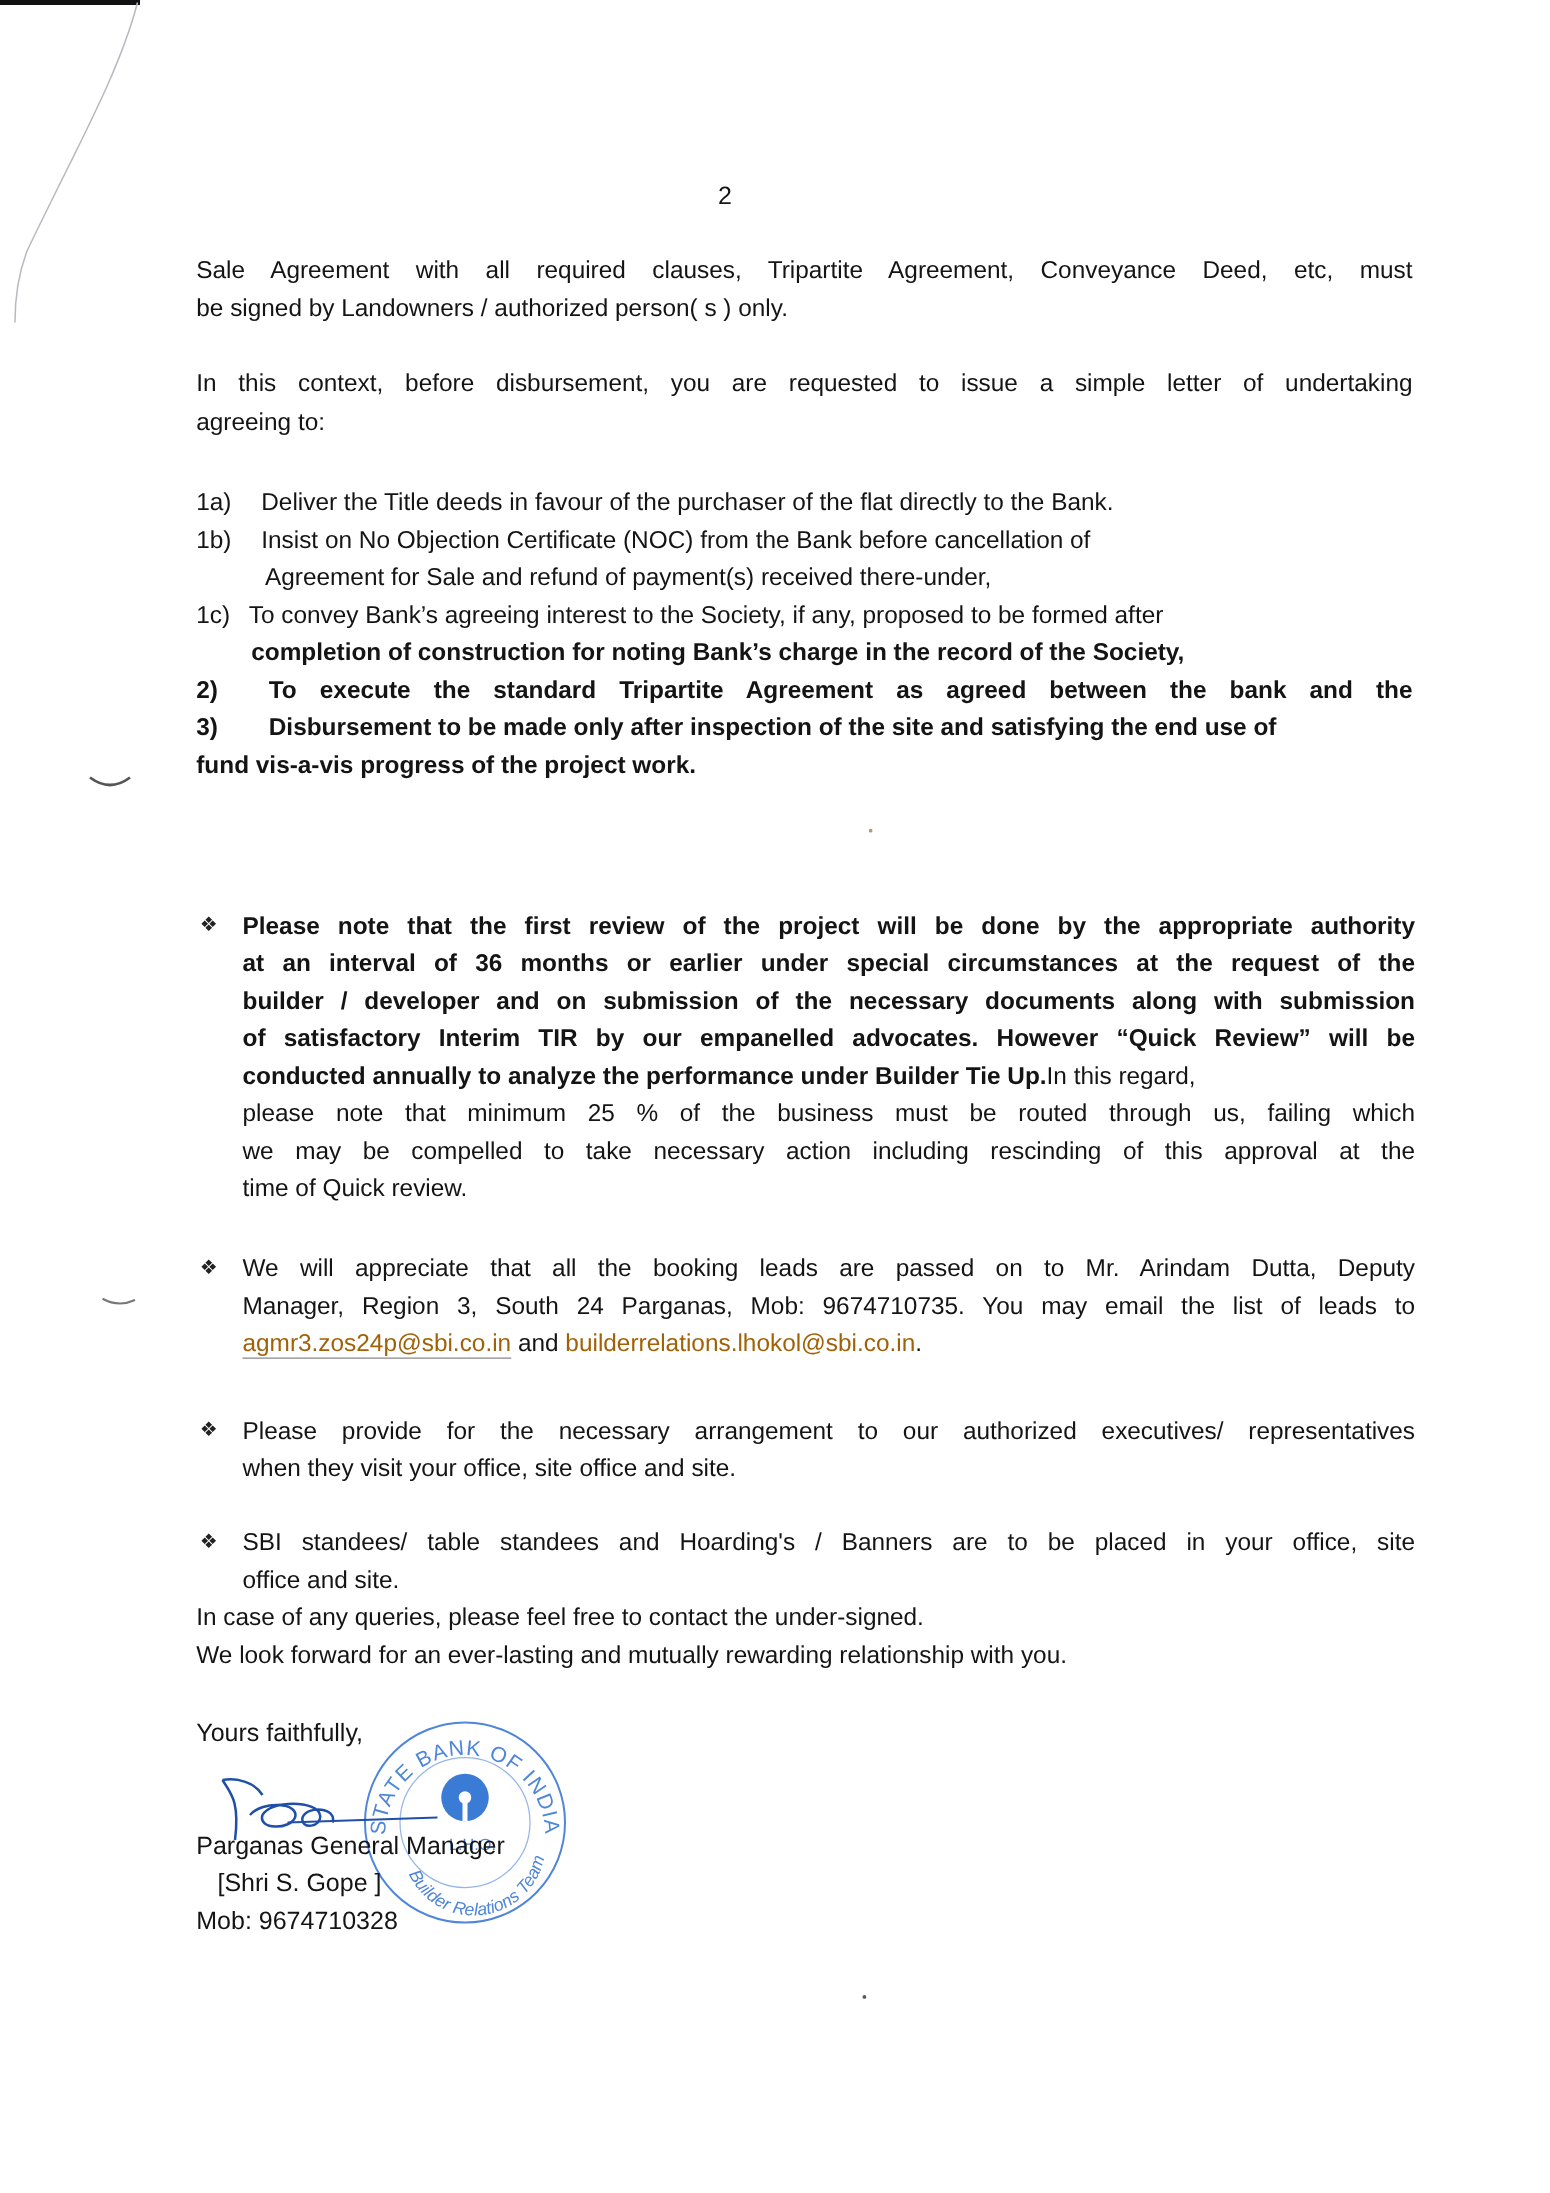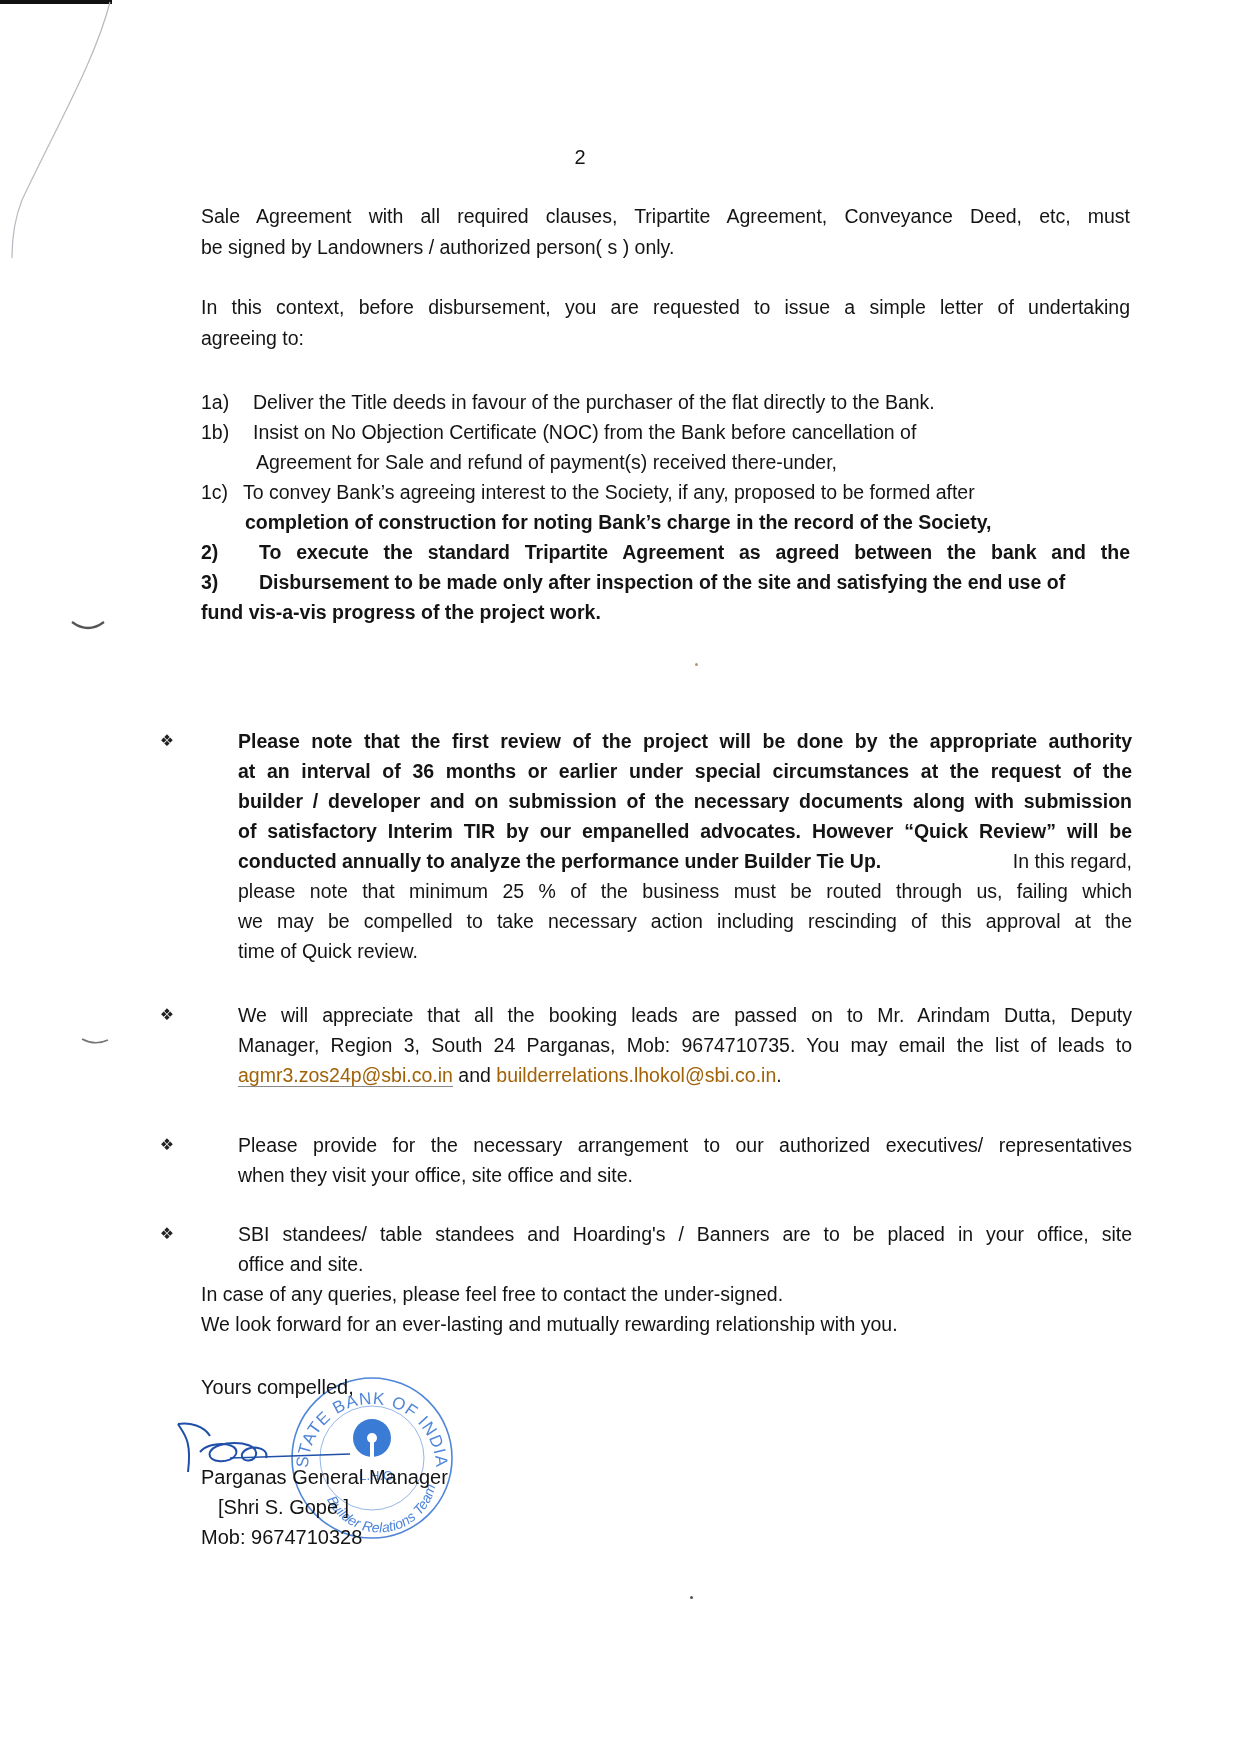--- a/index.html
+++ b/index.html
@@ -16,21 +16,21 @@
     }
     .scan-mark { position: absolute; }
     .page-number {
       position: absolute; top: 146px; left: 0; width: 1160px; text-align: center;
       font-size: 20px;
     }
     .p {
       position: absolute; left: 157px; width: 973px; font-size: 19.5px; line-height: 31px;
       text-align: justify;
     }
-    .line { display: block; white-space: nowrap; margin-left: 44px; }
+    .line { display: block; white-space: nowrap; }
     .justify { text-align: justify; text-align-last: justify; white-space: normal; }
     .b { font-weight: bold; }
     .num { display: inline-block; width: 52px; }
     .indent1 { padding-left: 55px; }
     .indent2 { padding-left: 44px; font-weight: bold; }
     .bullet-block { position: absolute; left: 157px; width: 975px; font-size: 19.5px; line-height: 30px; }
     .bullet-icon {
       position: absolute; left: 0; top: 0; width: 20px; height: 30px;
       display: flex; align-items: center; justify-content: center;
       font-size: 16px; color: #222;
@@ -91,21 +91,21 @@
   </div>
 </div>
 
 <div class="bullet-block" style="top:726px">
   <span class="bullet-icon">❖</span>
   <div class="bullet-text" style="text-align:justify">
     <span class="line justify b">Please note that the first review of the project will be done by the appropriate authority</span>
     <span class="line justify b">at an interval of 36 months or earlier under special circumstances at the request of the</span>
     <span class="line justify b">builder / developer and on submission of the necessary documents along with submission</span>
     <span class="line justify b">of satisfactory Interim TIR by our empanelled advocates.  However “Quick Review” will be</span>
-    <span class="line" style="display:flex;justify-content:space-between">
+    <span class="line" style="display:flex;">
       <span class="b">conducted annually to analyze the performance under Builder Tie Up.</span>
       <span> In this regard,</span>
     </span>
     <span class="line justify">please  note that minimum 25 % of the business must be routed through us, failing which</span>
     <span class="line justify">we may be compelled to take necessary action including rescinding of this approval at the</span>
     <span class="line">time of Quick review.</span>
   </div>
 </div>
 
 <div class="bullet-block" style="top:1000px">
@@ -160,18 +160,18 @@
 </svg>
 
 <svg class="signature" viewBox="0 0 190 60">
   <path d="M8 6 C 14 16, 22 22, 18 54" stroke="#1f4fa8" stroke-width="2" fill="none"></path>
   <path d="M8 6 C 20 4, 34 8, 40 18" stroke="#1f4fa8" stroke-width="2" fill="none"></path>
   <path d="M30 34 C 40 22, 70 24, 66 36 C 62 46, 36 46, 40 34 C 46 22, 84 22, 86 34 C 88 44, 70 46, 72 36 C 76 26, 100 28, 96 40" stroke="#1f4fa8" stroke-width="2" fill="none"></path>
   <path d="M60 40 L 180 36" stroke="#1f4fa8" stroke-width="1.5" fill="none"></path>
 </svg>
 
 <div class="signature-block">
-  <span class="line">Yours compelled,</span>
+  <span class="line">Yours faithfully,</span>
   <span class="line" style="height:60px"></span>
   <span class="line">Parganas General Manager</span>
   <span class="line" style="padding-left:17px">[Shri S. Gope ]</span>
   <span class="line">Mob: 9674710328</span>
 </div>
 
 </body></html>

